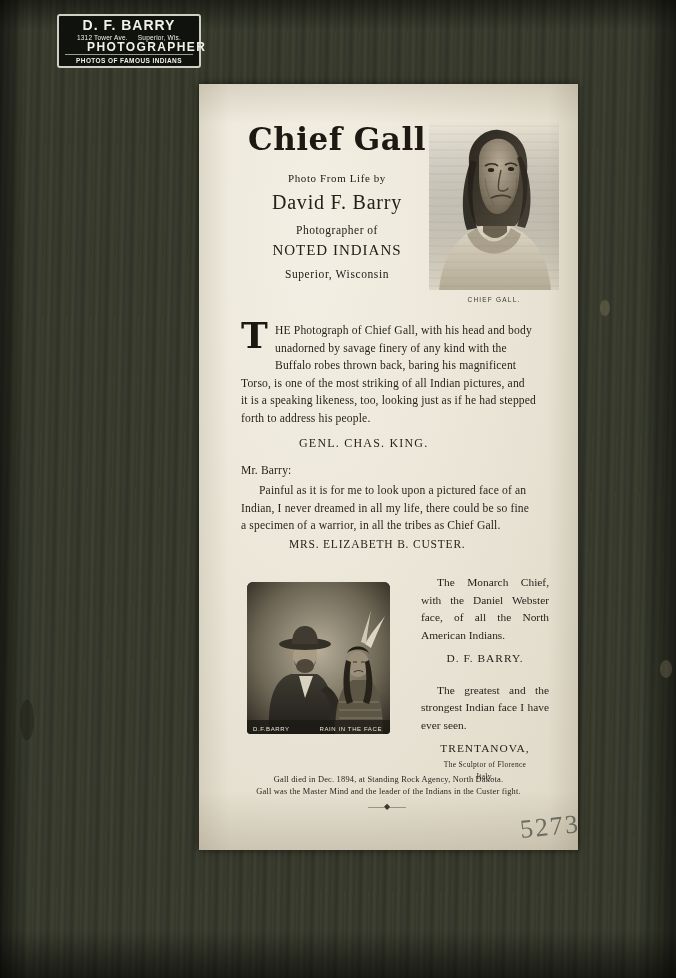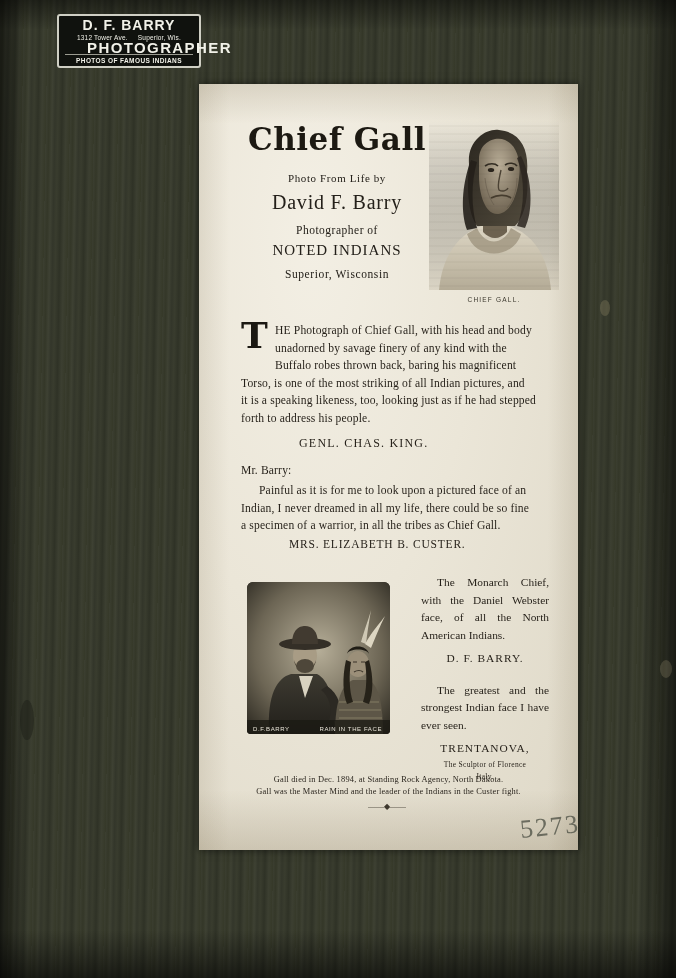--- a/index.html
+++ b/index.html
@@ -56,21 +56,21 @@
     font-weight: bold;
     letter-spacing: 1px;
     line-height: 15px;
   }
   #stamp .l2 {
     font-size: 6.5px;
     letter-spacing: 0.2px;
     line-height: 9px;
   }
   #stamp .l3 {
-    font-size: 15px;
+    font-size: 12px;
     font-weight: bold;
     letter-spacing: 1.4px;
     line-height: 11px;
     padding-left: 28px;
   }
   #stamp .l4 {
     font-size: 6.5px;
     font-weight: bold;
     letter-spacing: 0.4px;
     line-height: 10px;

